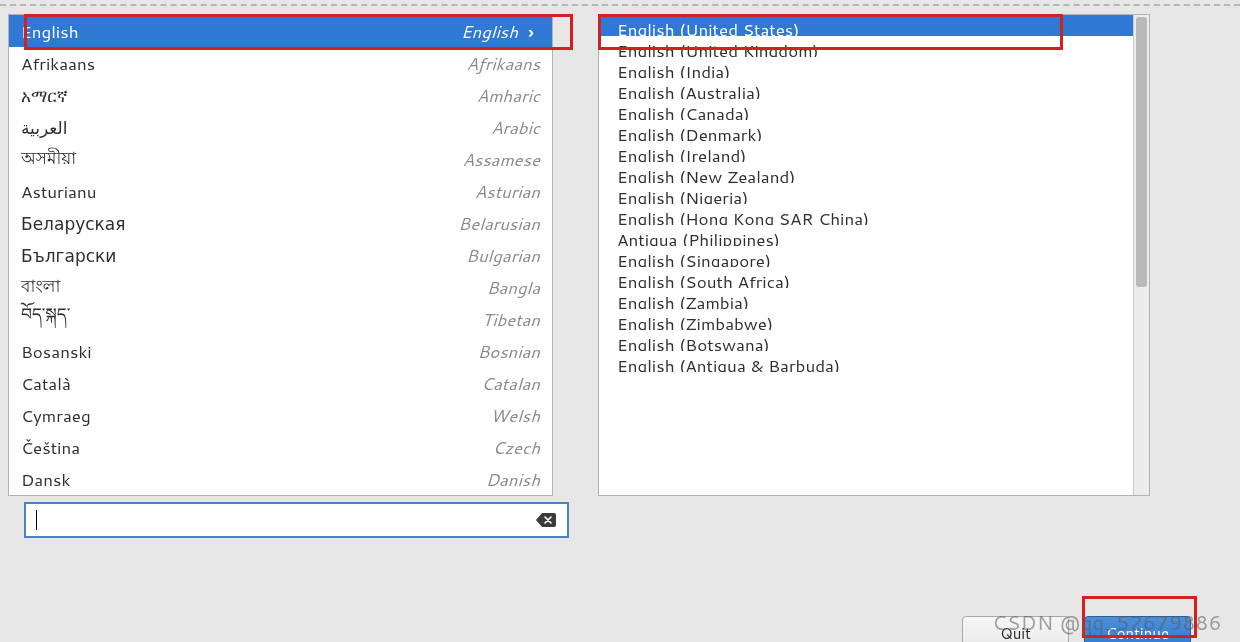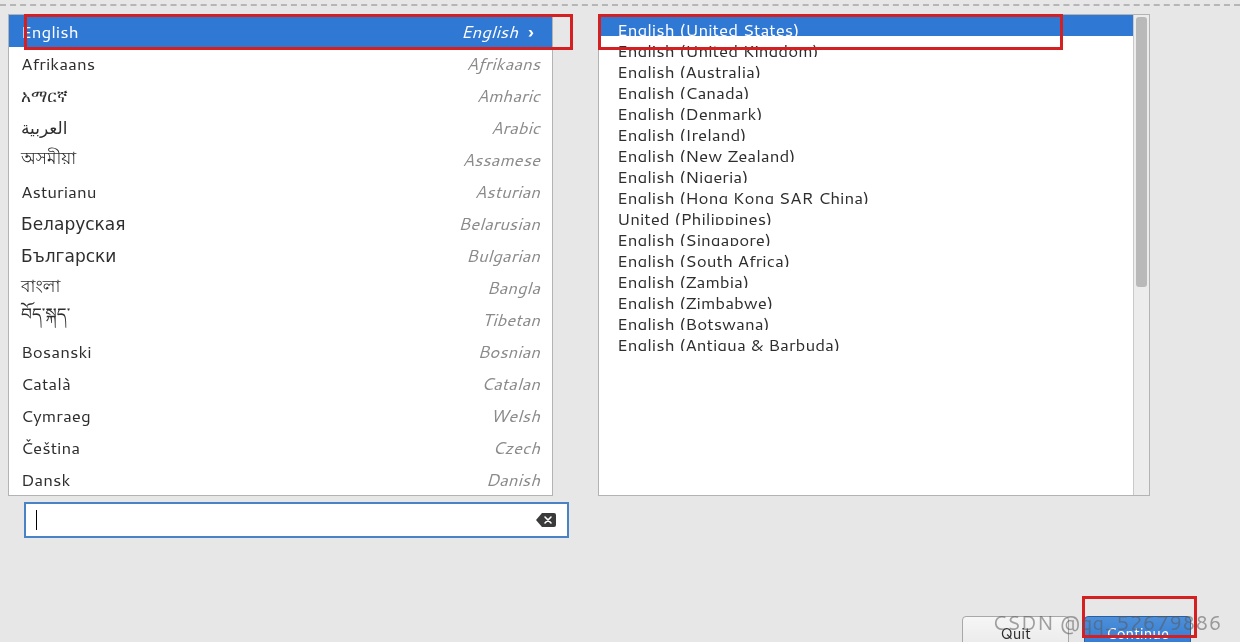--- a/index.html
+++ b/index.html
@@ -271,28 +271,29 @@
       <span class="lang-en">
         <span>Danish</span>
       </span>
     </div>
   </div>
 
 <div class="right-list">
   <div class="locale-items" id="locale-list">
       <div class="locale-row selected">English (United States)</div>
       <div class="locale-row">English (United Kingdom)</div>
+      <div class="locale-row">English (India)</div>
       <div class="locale-row">English (Australia)</div>
       <div class="locale-row">English (Canada)</div>
       <div class="locale-row">English (Denmark)</div>
       <div class="locale-row">English (Ireland)</div>
       <div class="locale-row">English (New Zealand)</div>
       <div class="locale-row">English (Nigeria)</div>
       <div class="locale-row">English (Hong Kong SAR China)</div>
-      <div class="locale-row">United (Philippines)</div>
+      <div class="locale-row">Antigua (Philippines)</div>
       <div class="locale-row">English (Singapore)</div>
       <div class="locale-row">English (South Africa)</div>
       <div class="locale-row">English (Zambia)</div>
       <div class="locale-row">English (Zimbabwe)</div>
       <div class="locale-row">English (Botswana)</div>
       <div class="locale-row">English (Antigua &amp; Barbuda)</div>
     </div>
   <div class="scrollbar">
     <div class="thumb"></div>
   </div>

